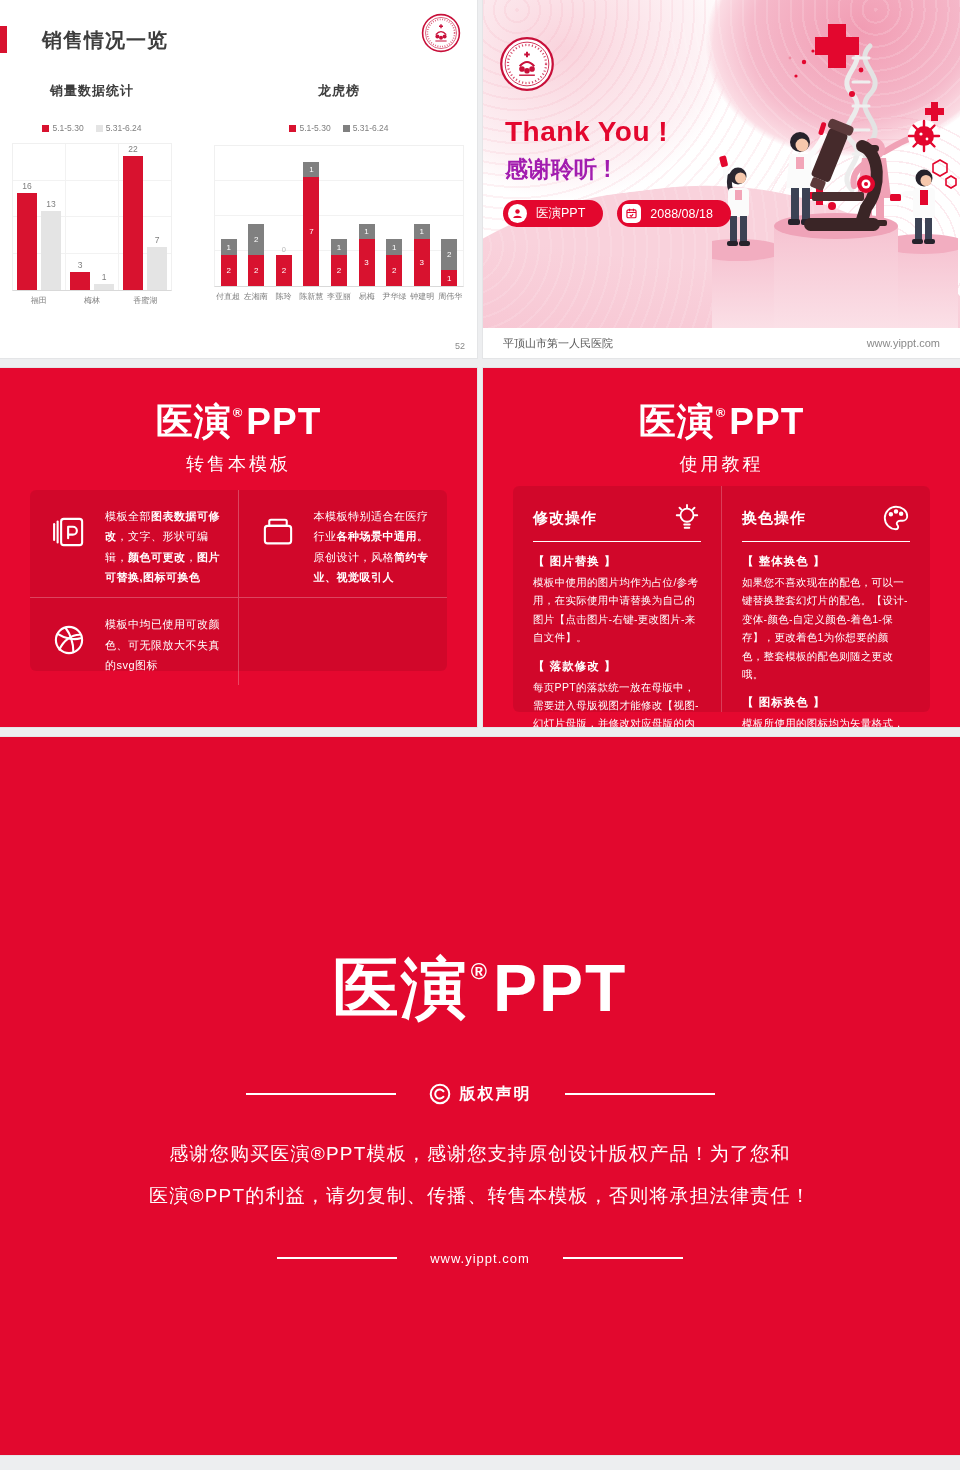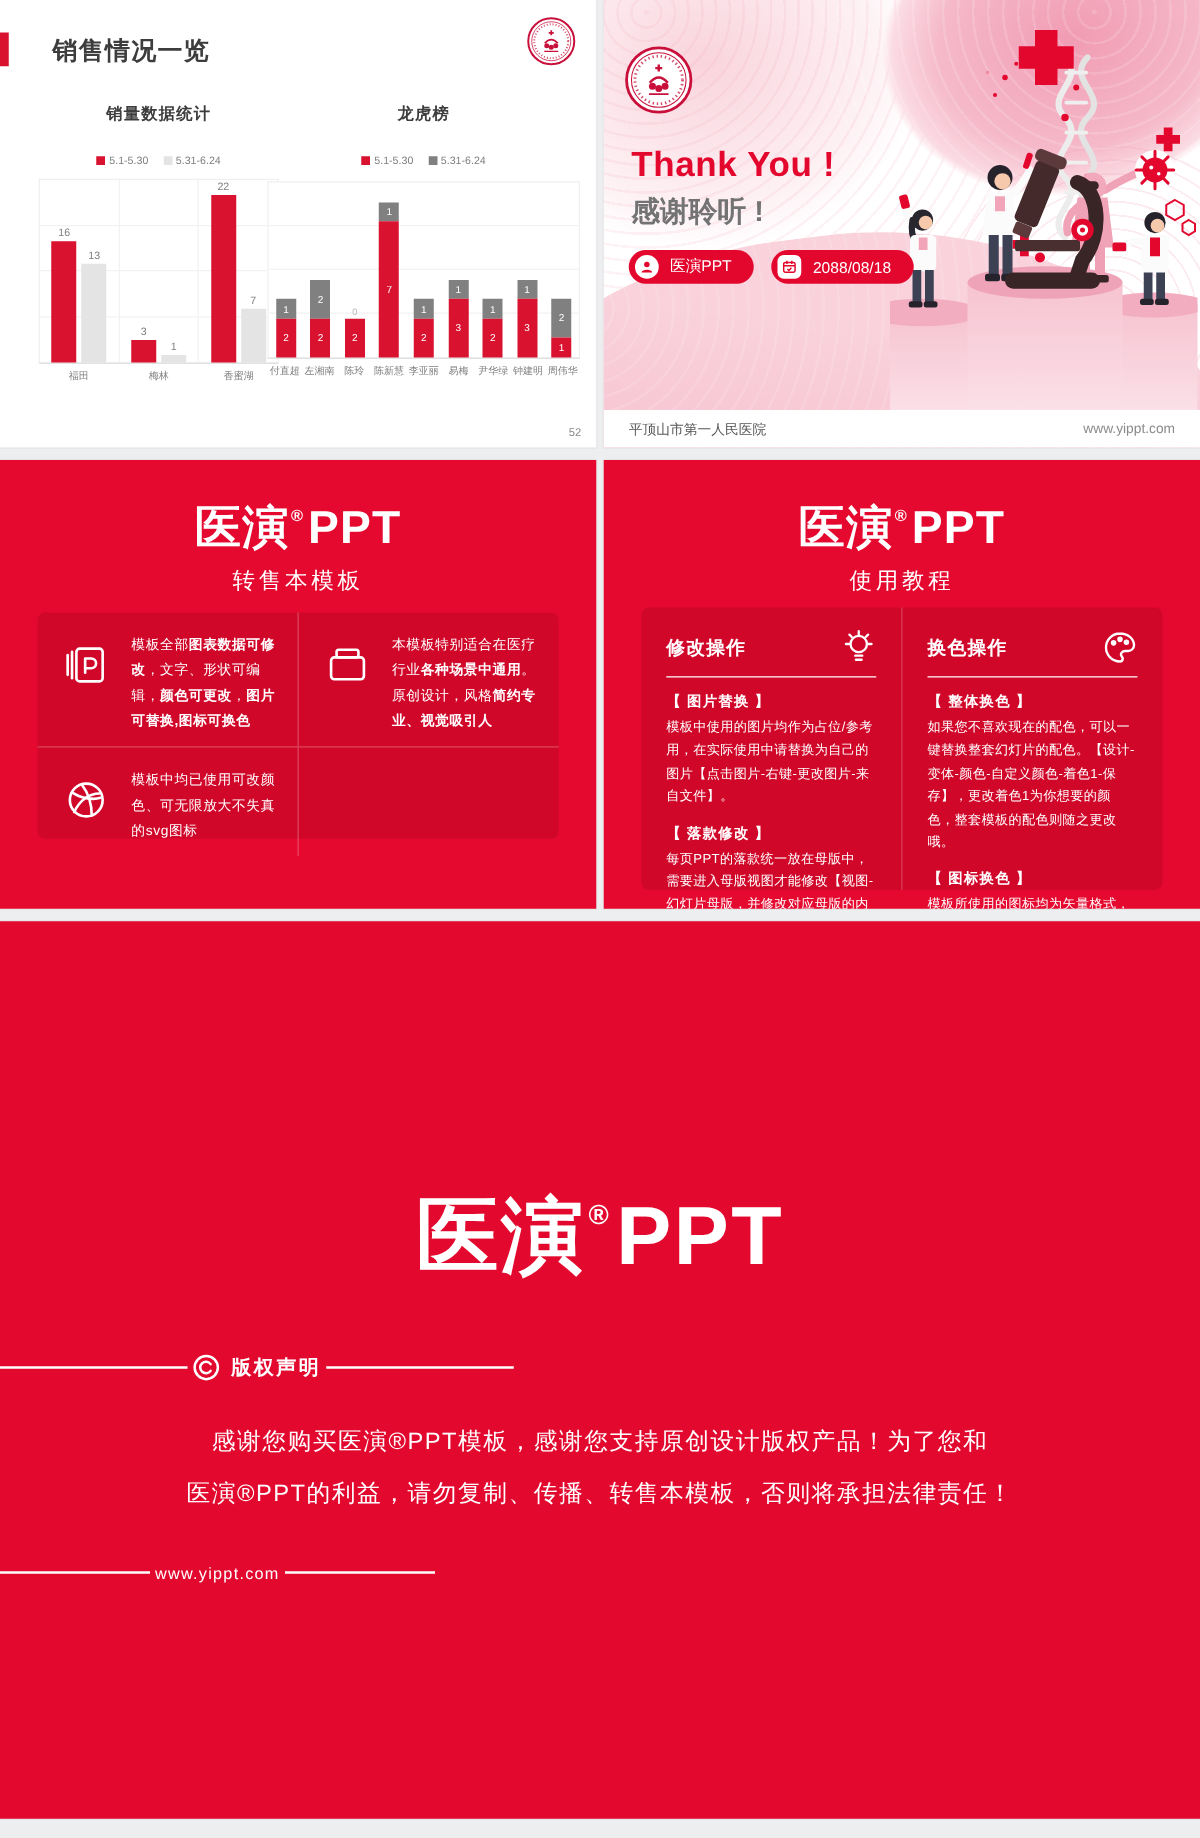--- a/index.html
+++ b/index.html
@@ -5,21 +5,21 @@
   html,body{margin:0;padding:0}
   body{width:960px;height:1470px;position:relative;background:#EDEEF0;font-family:"Liberation Sans","DejaVu Sans",sans-serif;overflow:hidden}
   .slide{position:absolute;overflow:hidden;box-shadow:0 0 0 1px #E4E5E7}
   
   #slide-sales{left:0;top:0;width:477px;height:358px;background:#fff}
   .accent-bar{position:absolute;left:0;top:26px;width:7px;height:27px;background:#D8122F}
   .sales-title{position:absolute;left:42px;top:27px;font-size:20px;font-weight:600;color:#3D3D3D;letter-spacing:1px}
   .logo-sm{position:absolute;right:16px;top:13px;width:40px;height:40px}
   .page-num{position:absolute;right:12px;bottom:7px;font-size:9px;color:#8A8A8A}
   .chart{position:absolute;top:82px}
-  #chart-left{left:31px;width:192px}
+  #chart-left{left:12px;width:160px}
   #chart-right{left:214px;width:250px}
   .c-title{text-align:center;font-size:13px;font-weight:600;color:#3D3D3D;letter-spacing:1px}
   .c-legend{margin-top:23px;display:flex;justify-content:center;gap:12px;font-size:8.5px;color:#7F7F7F;align-items:center}
   .lg-item{display:flex;align-items:center}
   .sw{width:7px;height:7px;display:inline-block;margin-right:3px}
   .c-plot{margin-top:10px;height:146px;position:relative;display:flex;align-items:flex-end;border:1px solid #F0F0F0;border-bottom:1px solid #D9D9D9;background:#fff}
   #chart-right .c-plot{height:140px;margin-top:12px}
   .grid{position:absolute;left:0;right:0;height:1px;background:#F2F2F2}
   .grp{flex:1;height:100%;display:flex;justify-content:center;align-items:flex-end;gap:4px;position:relative;z-index:1}
   #chart-left .grp{border-right:1px solid #F2F2F2}
@@ -34,21 +34,21 @@
   .cl{flex:1;text-align:center;font-size:8px;color:#7F7F7F;white-space:nowrap}
   
   #slide-thanks{left:483px;top:0;width:477px;height:358px;background:#fff}
   .dec{position:absolute;pointer-events:none}
   .dec-tl{left:-150px;top:-150px;width:460px;height:400px;background:repeating-radial-gradient(circle at 40% 40%,rgba(240,150,170,0.12) 0 2px,transparent 2px 11px),radial-gradient(closest-side,rgba(246,183,198,0.6),rgba(250,218,226,0.35) 60%,transparent 75%)}
   .dec-tr{right:-100px;top:-130px;width:400px;height:320px;border-radius:50%;transform:rotate(-14deg);background:repeating-radial-gradient(circle at 55% 45%,rgba(255,255,255,0.14) 0 2px,transparent 2px 12px),radial-gradient(closest-side,#F19CB3,#F5B9CA 55%,#FBDCE4 74%,transparent 78%)}
   .dec-rings{right:-70px;top:110px;width:280px;height:280px;border-radius:50%;background:repeating-radial-gradient(circle,rgba(242,166,186,0.22) 0 1.5px,transparent 1.5px 11px)}
   .dec-bl{left:-130px;bottom:-170px;width:640px;height:340px;transform:rotate(-7deg);border-radius:48% 52% 40% 60%/65% 75% 30% 35%;background:repeating-radial-gradient(circle at 20% 10%,rgba(255,255,255,0.12) 0 2px,transparent 2px 12px),linear-gradient(14deg,#F3ABBF,#F9D2DC 70%)}
   .ty-logo{position:absolute;left:16px;top:36px;width:56px;height:56px;z-index:3}
   .ty-en{position:absolute;left:22px;top:116px;font-size:28px;font-weight:700;color:#E3072E;letter-spacing:.5px;z-index:3}
-  .ty-cn{position:absolute;left:22px;top:154px;font-size:23px;font-weight:700;color:#737373;z-index:3}
+  .ty-cn{position:absolute;left:22px;top:154px;font-size:23px;font-weight:700;color:#a21caf;z-index:3}
   .ty-badges{position:absolute;left:20px;top:200px;display:flex;gap:14px;z-index:3}
   .pill{height:27px;border-radius:14px;background:#E3072E;color:#fff;display:flex;align-items:center;gap:9px;padding:0 18px 0 5px;font-size:12.5px}
   .pic{width:19px;height:19px;background:#fff;border-radius:50%;display:flex;align-items:center;justify-content:center;flex:none}
   .pic.sq{border-radius:5px}
   .ty-illus{position:absolute;right:2px;top:18px;width:246px;height:310px;z-index:2}
   .ty-footer{position:absolute;left:0;right:0;bottom:0;height:30px;background:#fff;display:flex;justify-content:space-between;align-items:center;padding:0 20px;z-index:5}
   .tyf-l{font-size:11px;color:#565656}
   .tyf-r{font-size:11px;color:#8A8A8A}
   
   .red-slide{background:#E5082F;color:#fff}
@@ -70,21 +70,21 @@
   .tcol:first-child{border-right:1px solid rgba(255,255,255,.22)}
   .thead{display:flex;justify-content:space-between;align-items:center;border-bottom:1.5px solid #fff;padding-bottom:9px}
   .thead .tt{font-size:15px;font-weight:700;letter-spacing:1px}
   .thead svg{width:28px;height:28px}
   .tsec-label{margin-top:12px;font-size:11.5px;font-weight:700;letter-spacing:1px}
   .tsec-body{margin-top:4px;font-size:10.5px;line-height:1.75;letter-spacing:.3px}
   
   #footer-block{left:0;top:737px;width:960px;height:718px;background:#E2082E;color:#fff}
   .big-brand{text-align:center;padding-top:218px;font-weight:700;font-size:66px;letter-spacing:2px;line-height:1}
   .big-brand .reg{font-size:22px;vertical-align:32px;margin:0 4px 0 2px;font-weight:700}
-  .cp-row,.web-row{display:flex;align-items:center;justify-content:flex-start;gap:4px}
+  .cp-row,.web-row{display:flex;align-items:center;justify-content:center;gap:33px}
   .cp-row{margin-top:62px}
   .hline{width:150px;height:2px;background:#fff}
   .cp-mid{display:flex;align-items:center;gap:9px;font-size:16px;font-weight:700;letter-spacing:2px}
   .cp-mid svg{width:22px;height:22px}
   .cp-text{margin-top:28px;text-align:center;font-size:19px;line-height:2.2;letter-spacing:1.2px}
   .web-row{margin-top:34px}
   .hline2{width:120px;height:2px;background:#fff}
   .web-label{font-size:13px;letter-spacing:1px}
 </style>
 </head>

